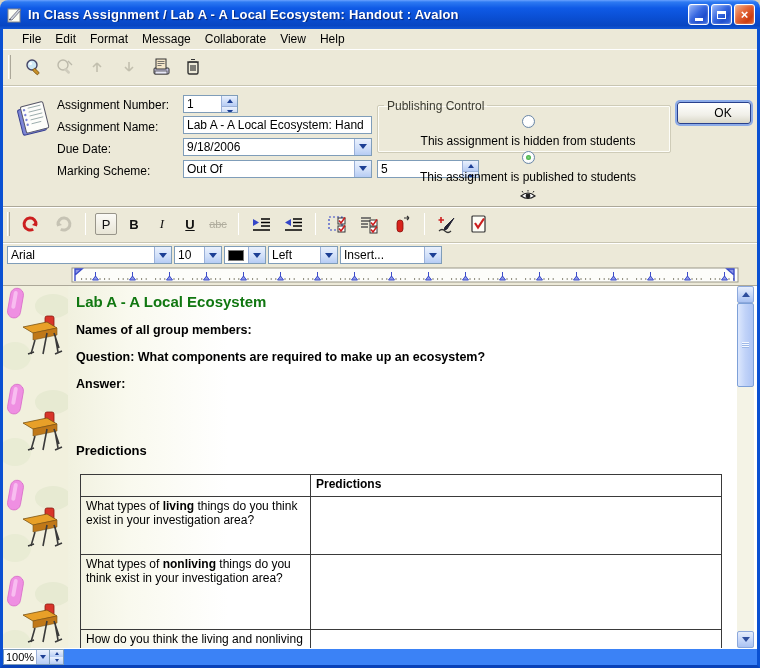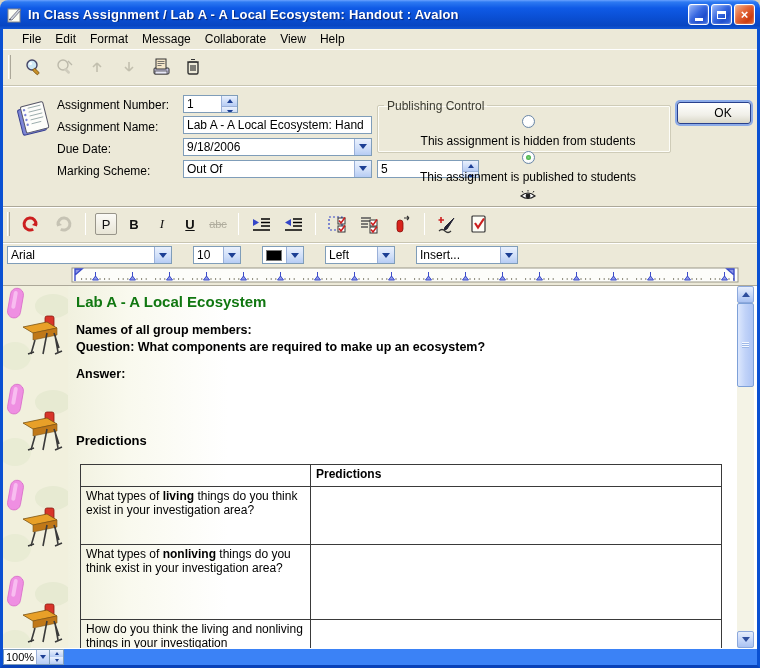--- a/index.html
+++ b/index.html
@@ -79,21 +79,21 @@
   .radio { width:13px; height:13px; border-radius:50%; border:1px solid #6a87a8; flex:0 0 auto;
     background:radial-gradient(circle at 35% 30%,#fff 55%,#dfe5ea); position:relative; }
   .radio.sel::after { content:""; position:absolute; left:3px; top:3px; width:5px; height:5px; border-radius:50%;
     background:radial-gradient(#7ed87e,#2c9a2c); }
   .okbtn { position:absolute; left:674px; top:15px; width:74px; height:22px;
     border:1px solid #28408c; border-radius:3px; box-shadow:0 0 0 2px #8cabe8;
     background:linear-gradient(#ffffff,#f0efe8 60%,#d9d7c8); font-size:12px;
     display:flex; align-items:center; justify-content:center;padding-left:18px; }
 
   
-  .fontrow { height:24px; display:flex; align-items:center; gap:21px; padding:0 4px; background:#ece9d8;
+  .fontrow { height:24px; display:flex; align-items:center; gap:2px; padding:0 4px; background:#ece9d8;
     border-top:1px solid #fff; }
   .fontrow .xpfield { position:static; }
   .swatch { width:16px; height:11px; background:#000; border:1px solid #777; margin-left:3px; }
 
   
   .rulerrow { height:18px; background:#ece9d8; display:flex; align-items:center; }
   .rulerrow svg { display:block; }
 
   
   .docarea { height:364px; display:flex; background:#fff; border-top:1px solid #aca899; overflow:hidden; }
@@ -423,21 +423,21 @@
             </g>
           </pattern>
         </defs>
         <rect width="65" height="364" fill="url(#motif)"></rect>
       </svg>
 
       <div class="doccontent">
         <div class="inner">
           <div class="doc-h1">Lab A - A Local Ecosystem</div>
           <div class="doc-line">Names of all group members:</div>
-          <div class="doc-line" style="margin-top:2px">Question: What components are required to make up an ecosystem?</div>
+          <div class="doc-line" style="margin-top:12px">Question: What components are required to make up an ecosystem?</div>
           <div class="doc-line" style="margin-top:12px">Answer:</div>
           <div class="doc-sec">Predictions</div>
 
           <table class="qtable">
             <colgroup>
                 <col class="c1">
                 <col>
               </colgroup>
             <tbody>
                 <tr class="hdr">

